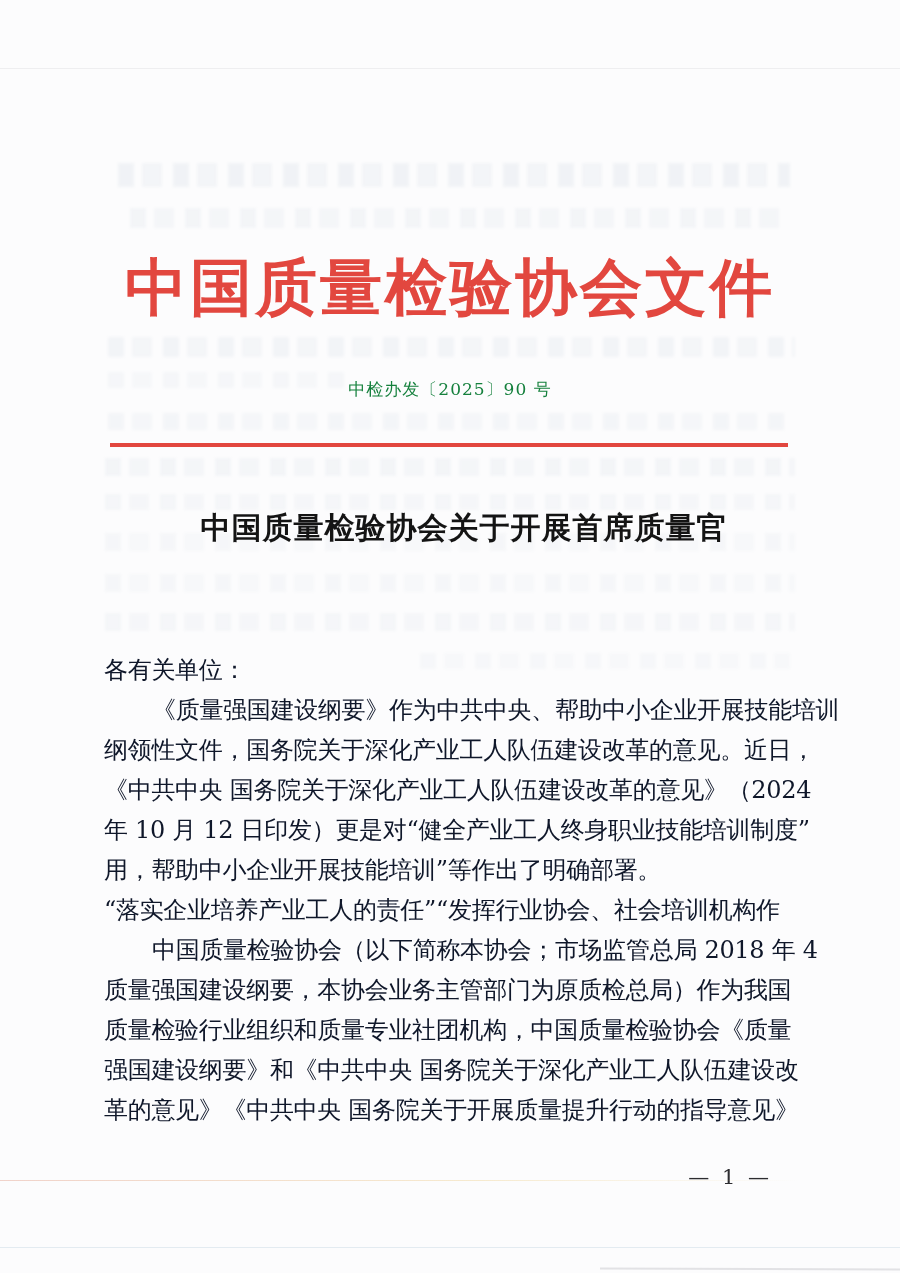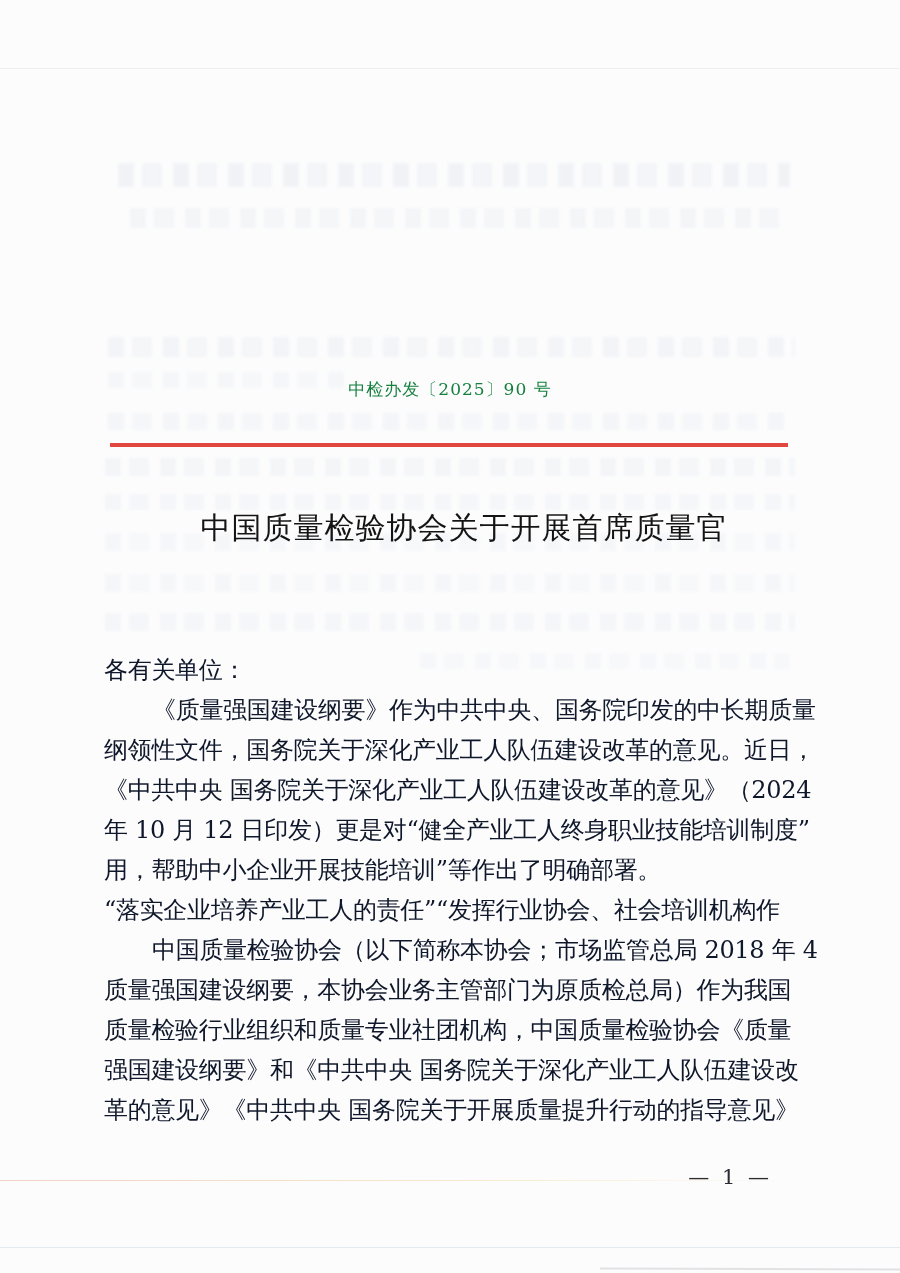--- a/index.html
+++ b/index.html
@@ -89,21 +89,21 @@
     height: 4px;
     background: var(--accent, #e2473f);
   }
   .doc-title {
     position: absolute;
     top: 503px;
     left: 0; right: 0;
     margin: 0;
     text-align: center;
     font-size: 30px;
-    font-weight: 400;
+    font-weight: 700;
     color: #141414;
     line-height: 50px;
     letter-spacing: 1px;
     padding-left: 28px;
   }
   .doc-title .t-line { display: block; }
   .body-text {
     position: absolute;
     left: 104px;
     top: 650px;
@@ -140,32 +140,33 @@
   <div class="ghost" style="top:337px; left:108px; width:687px; height:20px; opacity:.14;"></div>
   <div class="ghost" style="top:372px; left:108px; width:240px; height:16px; opacity:.10;"></div>
   <div class="ghost" style="top:413px; left:108px; width:680px; height:17px; opacity:.12;"></div>
   <div class="ghost" style="top:458px; left:105px; width:690px; height:18px; opacity:.13;"></div>
   <div class="ghost" style="top:494px; left:105px; width:690px; height:16px; opacity:.11;"></div>
   <div class="ghost" style="top:533px; left:105px; width:690px; height:18px; opacity:.09;"></div>
   <div class="ghost" style="top:574px; left:105px; width:690px; height:18px; opacity:.09;"></div>
   <div class="ghost" style="top:613px; left:105px; width:690px; height:18px; opacity:.11;"></div>
   <div class="ghost" style="top:653px; left:420px; width:370px; height:16px; opacity:.08;"></div>
 
+  <div class="org-title">中国质量检验协会文件</div>
 
   <div class="doc-number">中检办发〔2025〕90 号</div>
 
   <div class="red-rule"></div>
 
   <h1 class="doc-title">
     <span class="t-line">中国质量检验协会关于开展首席质量官</span>
   </h1>
 
   <div class="body-text" id="bodyLines">
       <div class="body-line">各有关单位：</div>
-      <div class="body-line indent">《质量强国建设纲要》作为中共中央、国务院印发的中长期质量</div>
+      <div class="body-line indent">《质量强国建设纲要》作为中共中央、帮助中小企业开展技能培训</div>
       <div class="body-line">纲领性文件，国务院关于深化产业工人队伍建设改革的意见。近日，</div>
       <div class="body-line">《中共中央 国务院关于深化产业工人队伍建设改革的意见》（2024</div>
       <div class="body-line">年 10 月 12 日印发）更是对“健全产业工人终身职业技能培训制度”</div>
       <div class="body-line">用，帮助中小企业开展技能培训”等作出了明确部署。</div>
       <div class="body-line">“落实企业培养产业工人的责任”“发挥行业协会、社会培训机构作</div>
       <div class="body-line indent">中国质量检验协会（以下简称本协会；市场监管总局 2018 年 4</div>
       <div class="body-line">质量强国建设纲要，本协会业务主管部门为原质检总局）作为我国</div>
       <div class="body-line">质量检验行业组织和质量专业社团机构，中国质量检验协会《质量</div>
       <div class="body-line">强国建设纲要》和《中共中央 国务院关于深化产业工人队伍建设改</div>
       <div class="body-line">革的意见》《中共中央 国务院关于开展质量提升行动的指导意见》</div>

